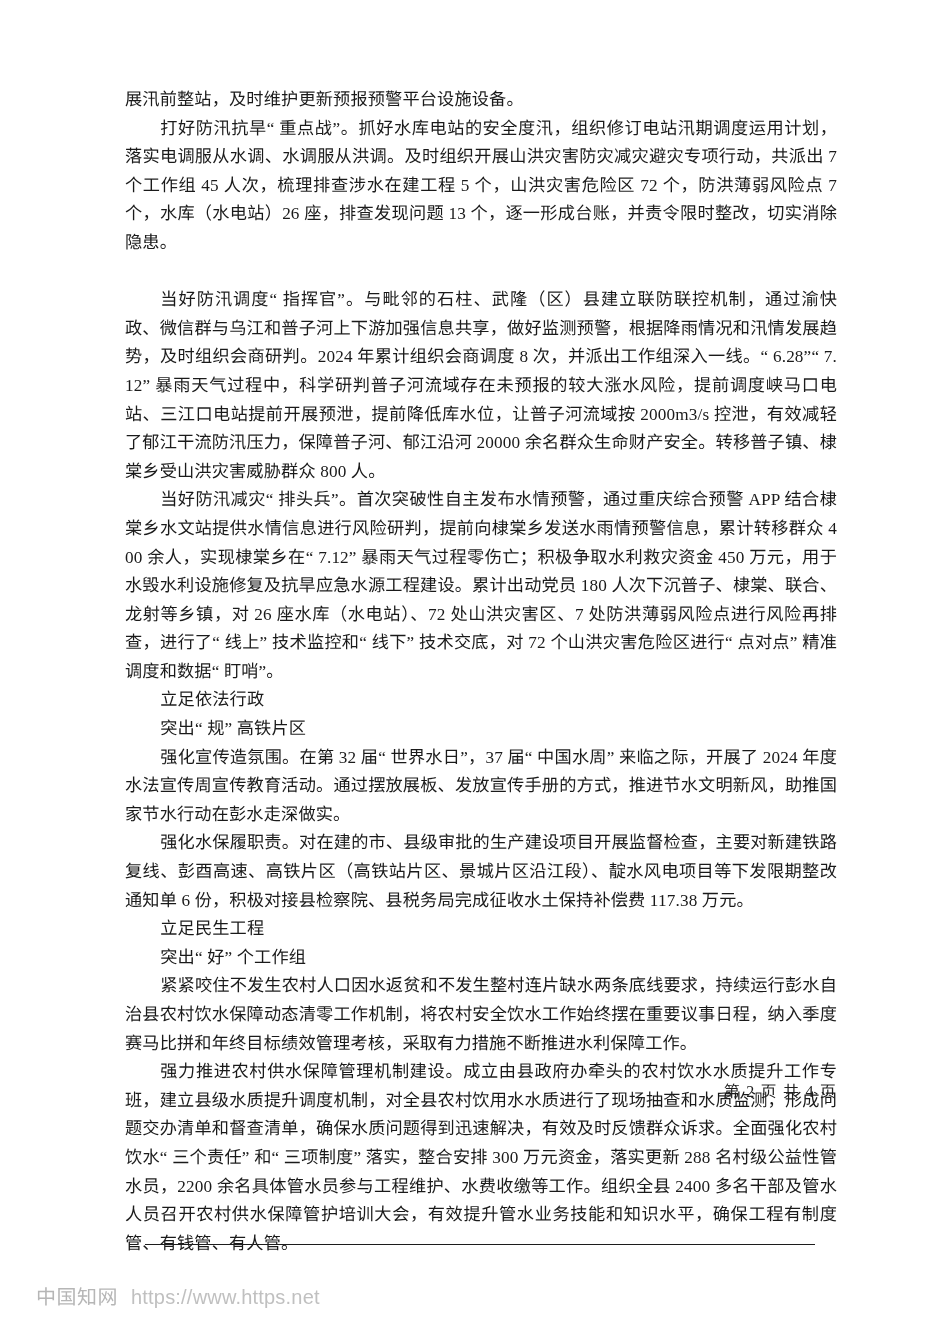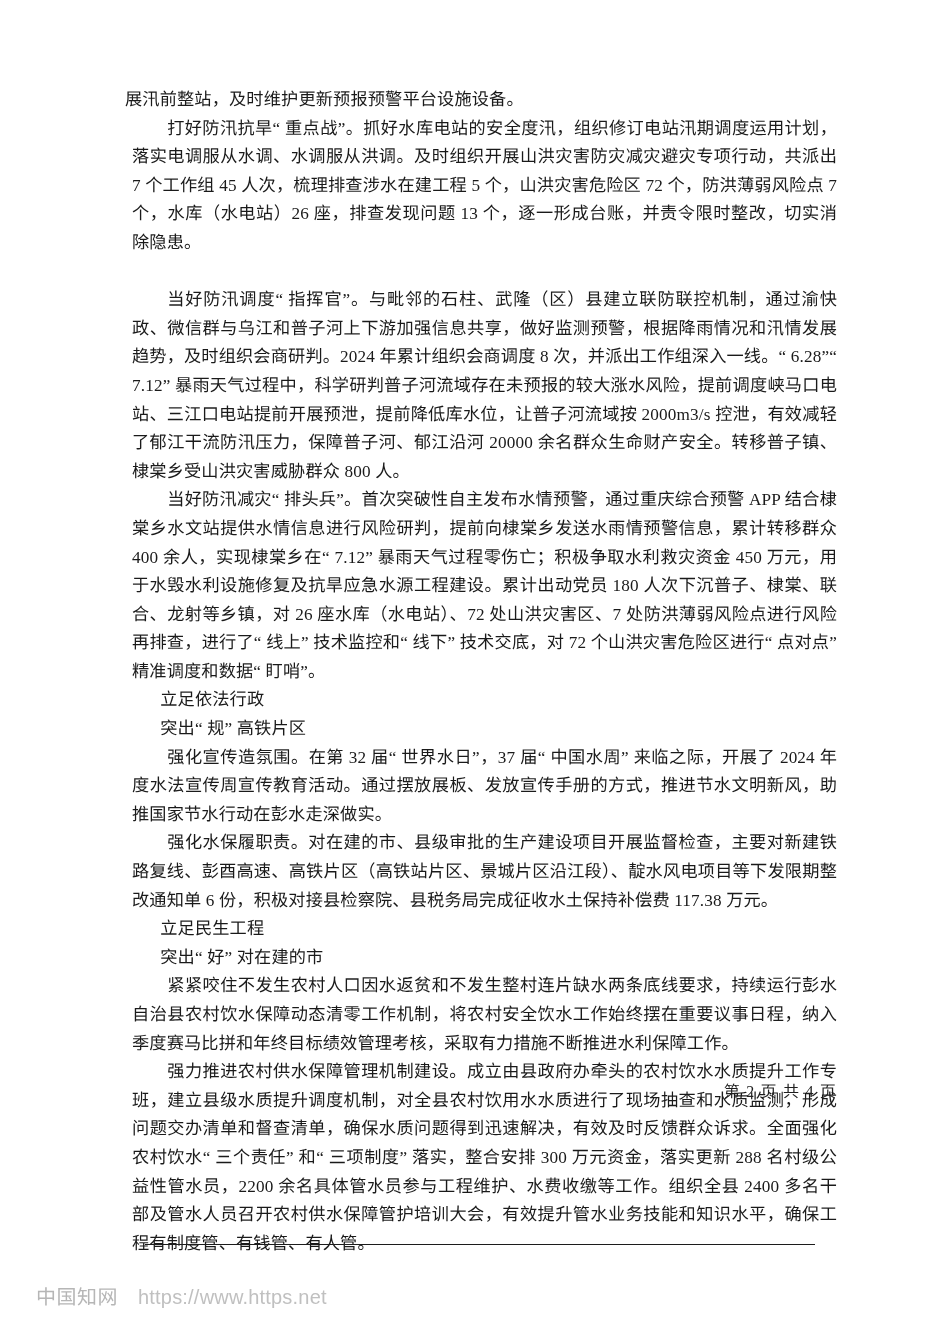--- a/index.html
+++ b/index.html
@@ -39,21 +39,20 @@
     line-height: 28.6px;
     text-align: justify;
     text-justify: inter-ideograph;
     letter-spacing: 0.15px;
     color: #1a1a1a;
     font-family: "Liberation Serif", "DejaVu Serif", serif;
     word-break: break-all;
   }
   .para.indent {
     text-indent: 2.05em;
-    margin-left: 7px;
   }
   .para.cont {
     text-indent: 0;
   }
   
   .spacer-line {
     height: 28.6px;
   }
 
   .heading-line {
@@ -89,21 +88,21 @@
     border-top: 1.6px solid #1c1c1c;
   }
 
   
   .watermark {
     position: absolute;
     left: 32px;
     top: 1284px;
     display: flex;
     align-items: flex-end;
-    gap: 20px;
+    gap: 13px;
   }
   .wm-brand {
     font-size: 20px;
     line-height: 26px;
     color: #b6b6b6;
     letter-spacing: 0.5px;
     font-family: "Liberation Sans", "DejaVu Sans", sans-serif;
     white-space: nowrap;
   }
   .wm-url {
@@ -136,21 +135,21 @@
 
     <p class="heading-line">突出“ 规” 高铁片区</p>
 
     <p class="para indent">强化宣传造氛围。在第 32 届“ 世界水日”，37 届“ 中国水周” 来临之际，开展了 2024 年度水法宣传周宣传教育活动。通过摆放展板、发放宣传手册的方式，推进节水文明新风，助推国家节水行动在彭水走深做实。</p>
 
 
     <p class="para indent">强化水保履职责。对在建的市、县级审批的生产建设项目开展监督检查，主要对新建铁路复线、彭酉高速、高铁片区（高铁站片区、景城片区沿江段）、靛水风电项目等下发限期整改通知单 6 份，积极对接县检察院、县税务局完成征收水土保持补偿费 117.38 万元。</p>
 
     <p class="heading-line">立足民生工程</p>
 
-    <p class="heading-line">突出“ 好” 对在建的市</p>
+    <p class="heading-line">突出“ 好” 个工作组</p>
 
     <p class="para indent">紧紧咬住不发生农村人口因水返贫和不发生整村连片缺水两条底线要求，持续运行彭水自治县农村饮水保障动态清零工作机制，将农村安全饮水工作始终摆在重要议事日程，纳入季度赛马比拼和年终目标绩效管理考核，采取有力措施不断推进水利保障工作。</p>
 
     <p class="para indent">强力推进农村供水保障管理机制建设。成立由县政府办牵头的农村饮水水质提升工作专班，建立县级水质提升调度机制，对全县农村饮用水水质进行了现场抽查和水质监测，形成问题交办清单和督查清单，确保水质问题得到迅速解决，有效及时反馈群众诉求。全面强化农村饮水“ 三个责任” 和“ 三项制度” 落实，整合安排 300 万元资金，落实更新 288 名村级公益性管水员，2200 余名具体管水员参与工程维护、水费收缴等工作。组织全县 2400 多名干部及管水人员召开农村供水保障管护培训大会，有效提升管水业务技能和知识水平，确保工程有制度管、有钱管、有人管。</p>
 
   </div>
 
   <div class="page-footer">第 2 页 共 4 页</div>
 
   <div class="rule"></div>

